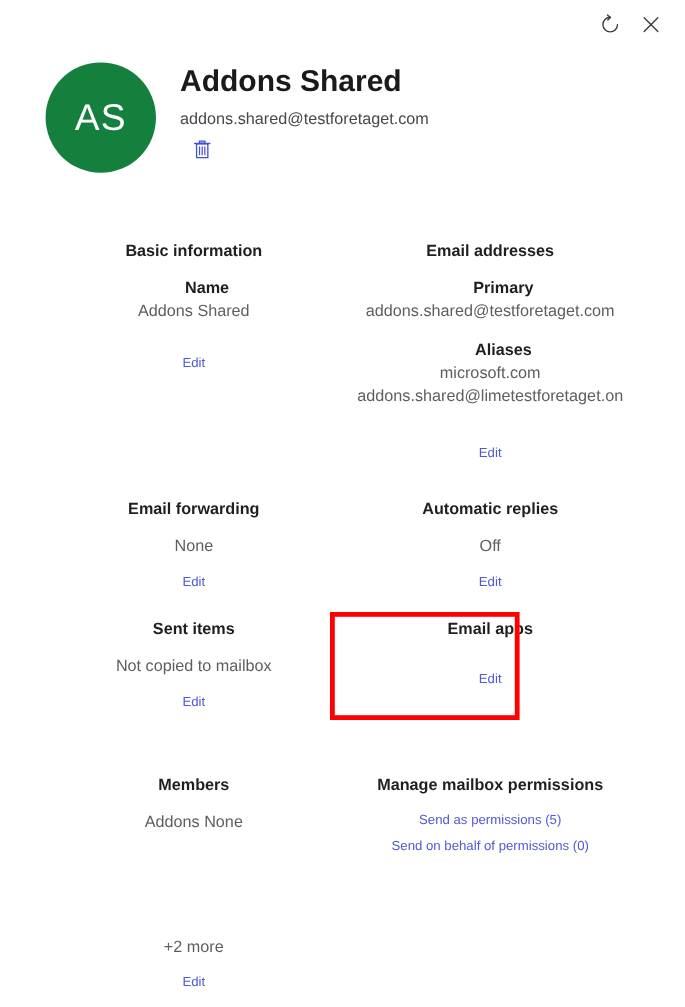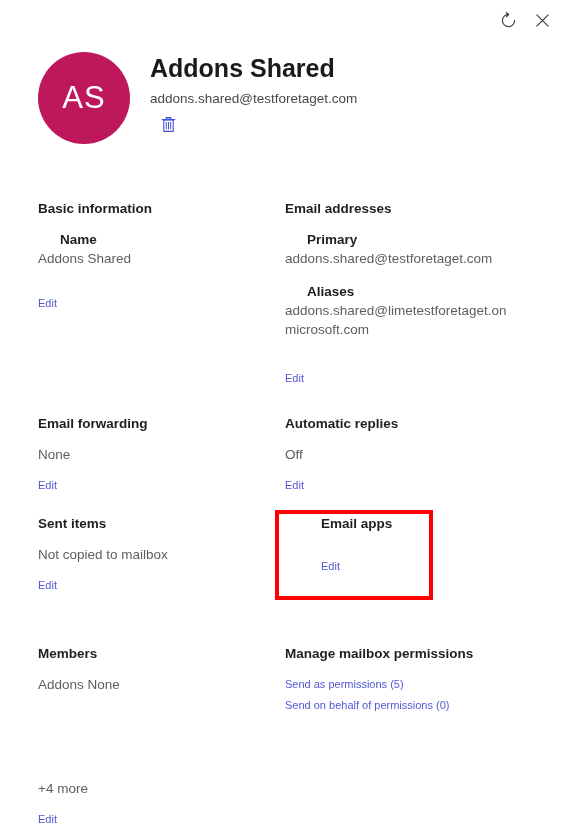--- a/index.html
+++ b/index.html
@@ -50,21 +50,21 @@
     width: 500px;
     height: 105px;
   }
   .avatar {
     position: absolute;
     left: 0;
     top: 0;
     width: 92px;
     height: 92px;
     border-radius: 50%;
-    background: #be185d;
+    background: #15803d;
     color: #ffffff;
     display: flex;
     align-items: center;
     justify-content: center;
     font-size: 31px;
     font-weight: 400;
     letter-spacing: 1px;
     user-select: none;
   }
   .identity {
@@ -111,20 +111,21 @@
     width: 500px;
   }
   .row {
     display: flex;
     width: 100%;
   }
   .col {
     width: 247px;
     flex: 0 0 247px;
     box-sizing: border-box;
+    text-align: center;
   }
   .col.right { padding-left: 0; }
 
   .sec-title {
     font-size: 13.5px;
     font-weight: bold;
     color: #201f1e;
     line-height: 18px;
     margin: 0 0 12px 0;
   }
@@ -151,21 +152,21 @@
     line-height: 19px;
     cursor: pointer;
     display: inline-block;
     text-decoration: none;
   }
   .link-list .link { display: block; margin-bottom: 2px; }
 
   
   .row-1 { height: 215px; }
   .row-2 { height: 100px; }
-  .row-3 { height: 130px; gap: 36px; }
+  .row-3 { height: 130px; }
   .row-4 { height: 160px; }
 
   .edit-gap-sm { margin-top: 12px; }
   .edit-gap-md { margin-top: 16px; }
 
   
   .highlight-box {
     position: absolute;
     left: 275px;
     top: 510px;
@@ -232,22 +233,22 @@
     </div>
 
     <div class="col right">
       <div class="sec-title">Email addresses</div>
       <div class="field-block">
         <div class="field-label">Primary</div>
         <div class="field-value">addons.shared@testforetaget.com</div>
       </div>
       <div class="field-block">
         <div class="field-label">Aliases</div>
+        <div class="field-value">microsoft.com</div>
         <div class="field-value">addons.shared@limetestforetaget.on</div>
-        <div class="field-value">microsoft.com</div>
       </div>
       <a class="link edit-gap-md">Edit</a>
     </div>
   </div>
 
   <div class="row row-2">
     <div class="col">
       <div class="sec-title">Email forwarding</div>
       <div class="field-value">None</div>
       <a class="link edit-gap-sm">Edit</a>
@@ -268,21 +269,21 @@
     <div class="col right">
       <div class="sec-title">Email apps</div>
       <a class="link edit-gap-sm">Edit</a>
     </div>
   </div>
 
   <div class="row row-4">
     <div class="col">
       <div class="sec-title">Members</div>
       <div class="field-value">Addons None</div>
-      <div class="field-value" style="margin-top:85px;">+4 more</div>
+      <div class="field-value" style="margin-top:85px;">+2 more</div>
       <a class="link edit-gap-sm">Edit</a>
     </div>
     <div class="col right">
       <div class="sec-title">Manage mailbox permissions</div>
       <div class="link-list">
         <a class="link">Send as permissions (5)</a>
         <a class="link">Send on behalf of permissions (0)</a>
       </div>
     </div>
   </div>

